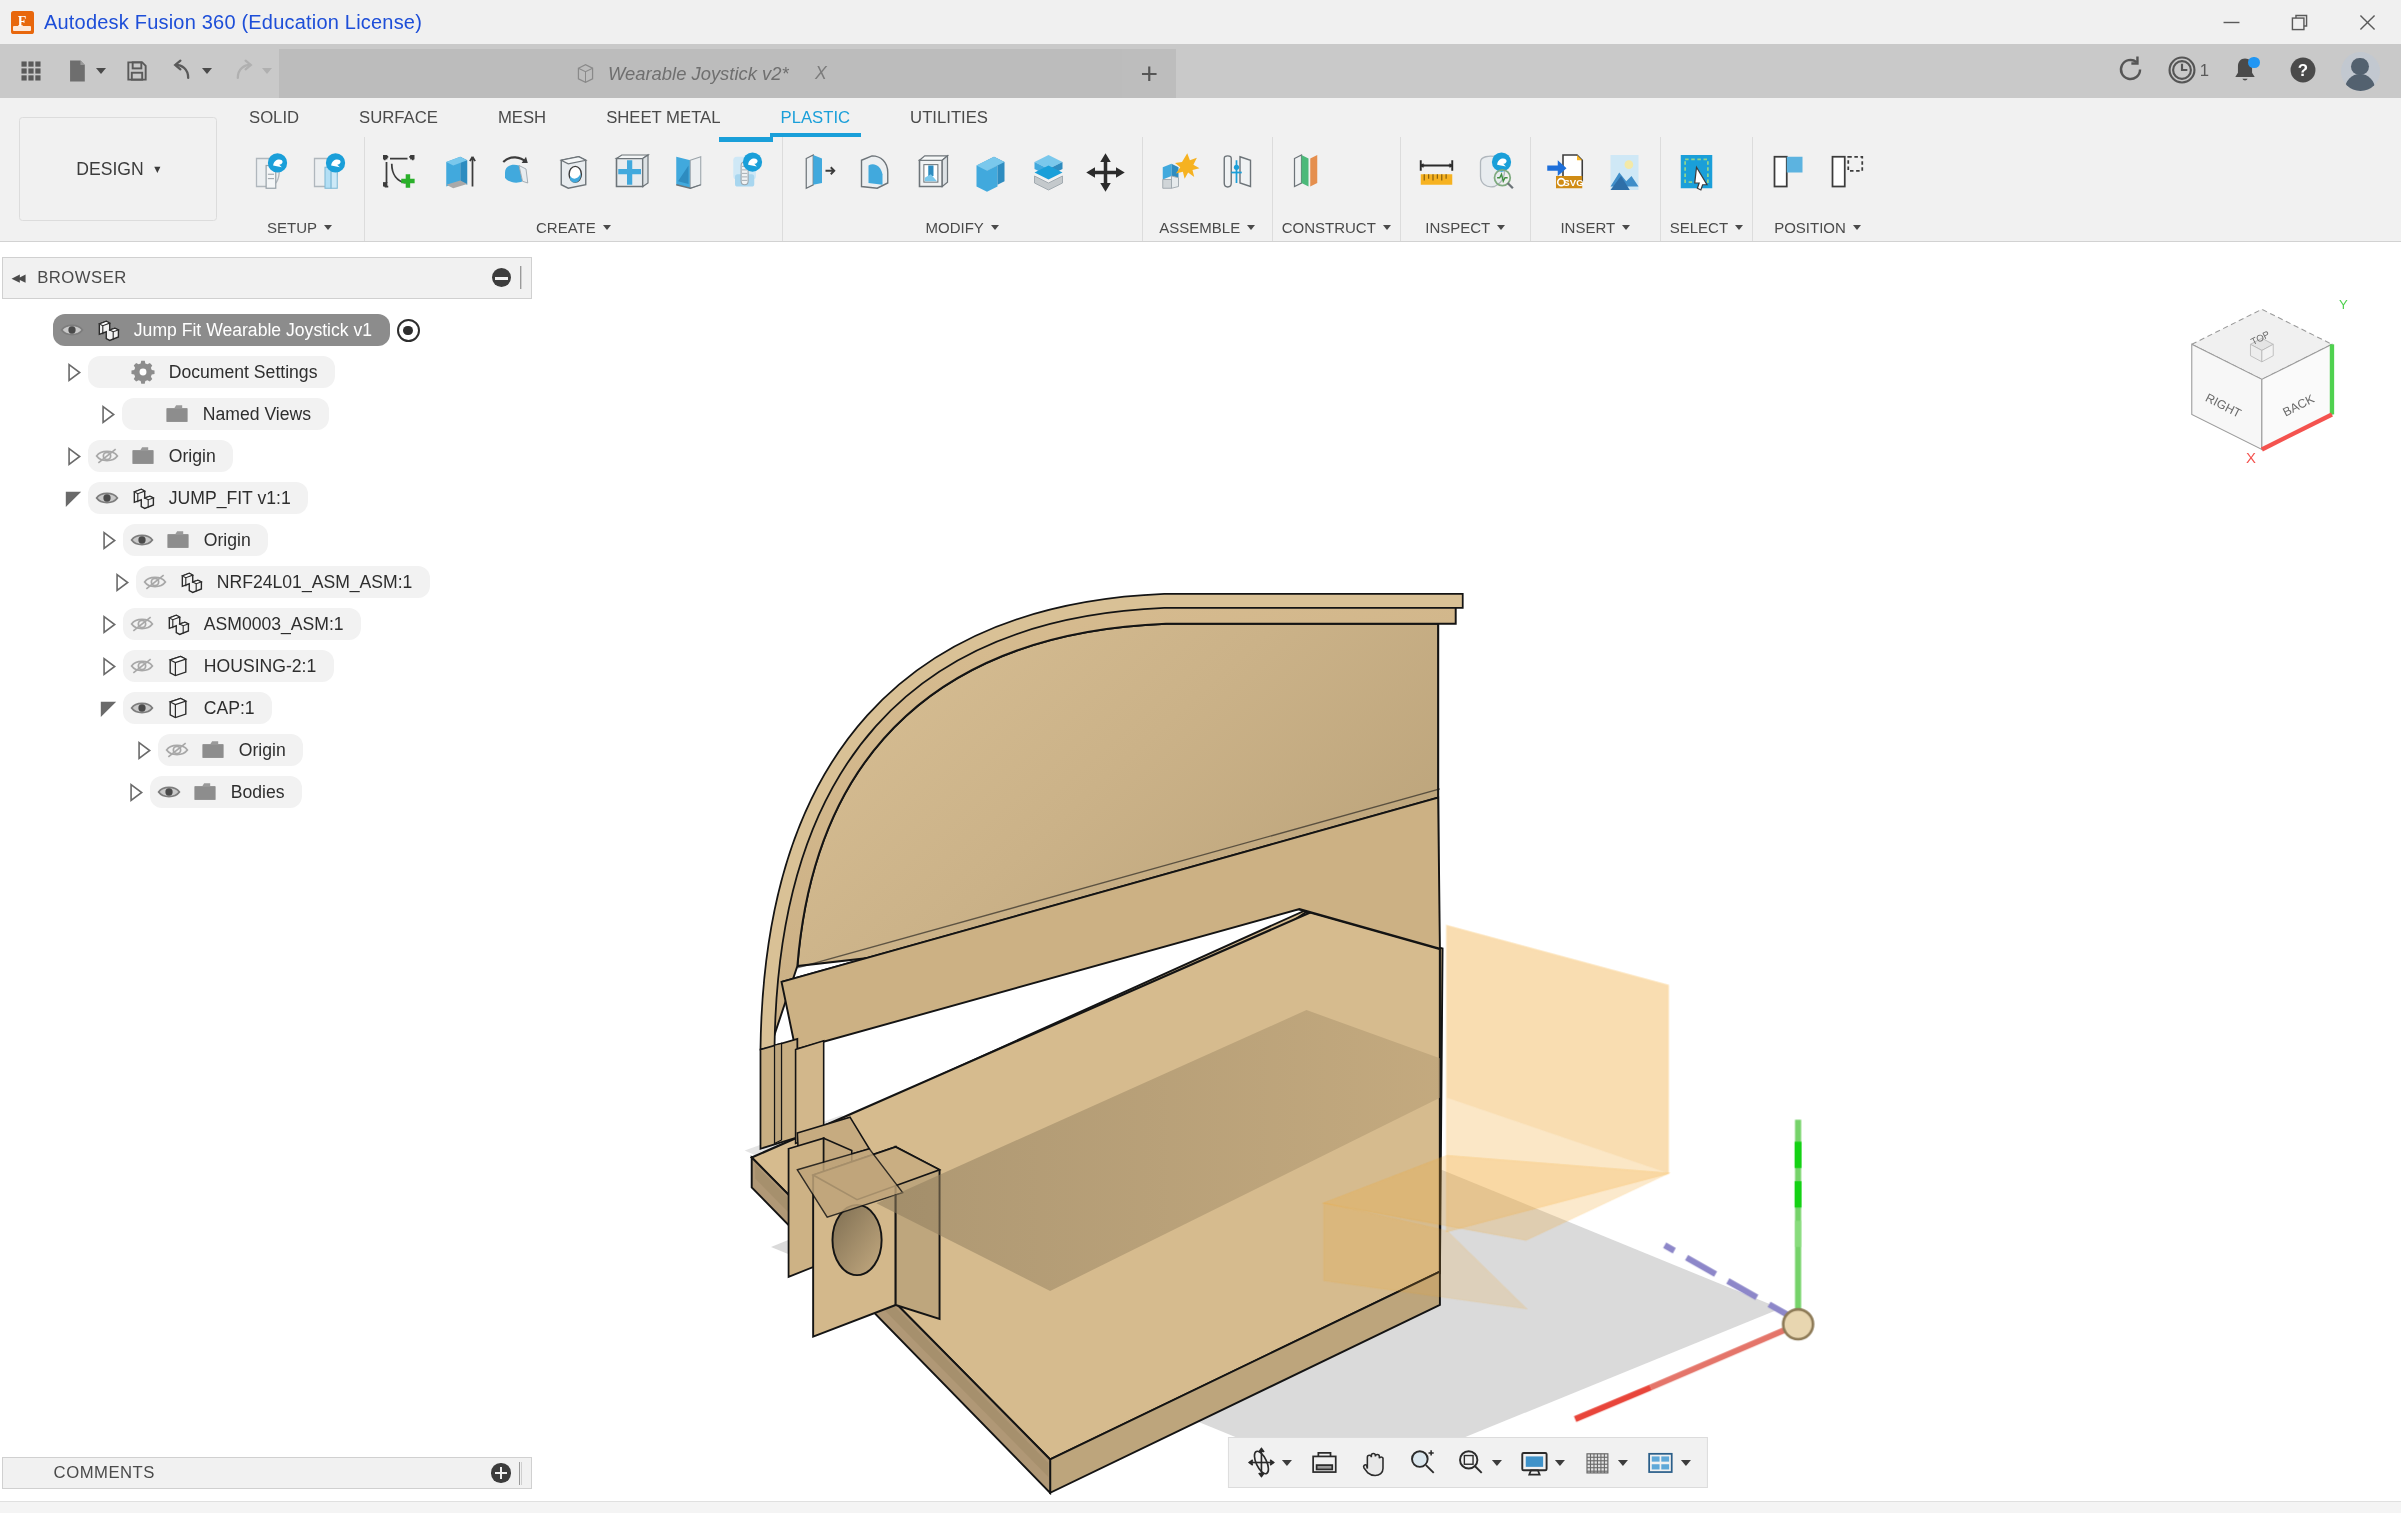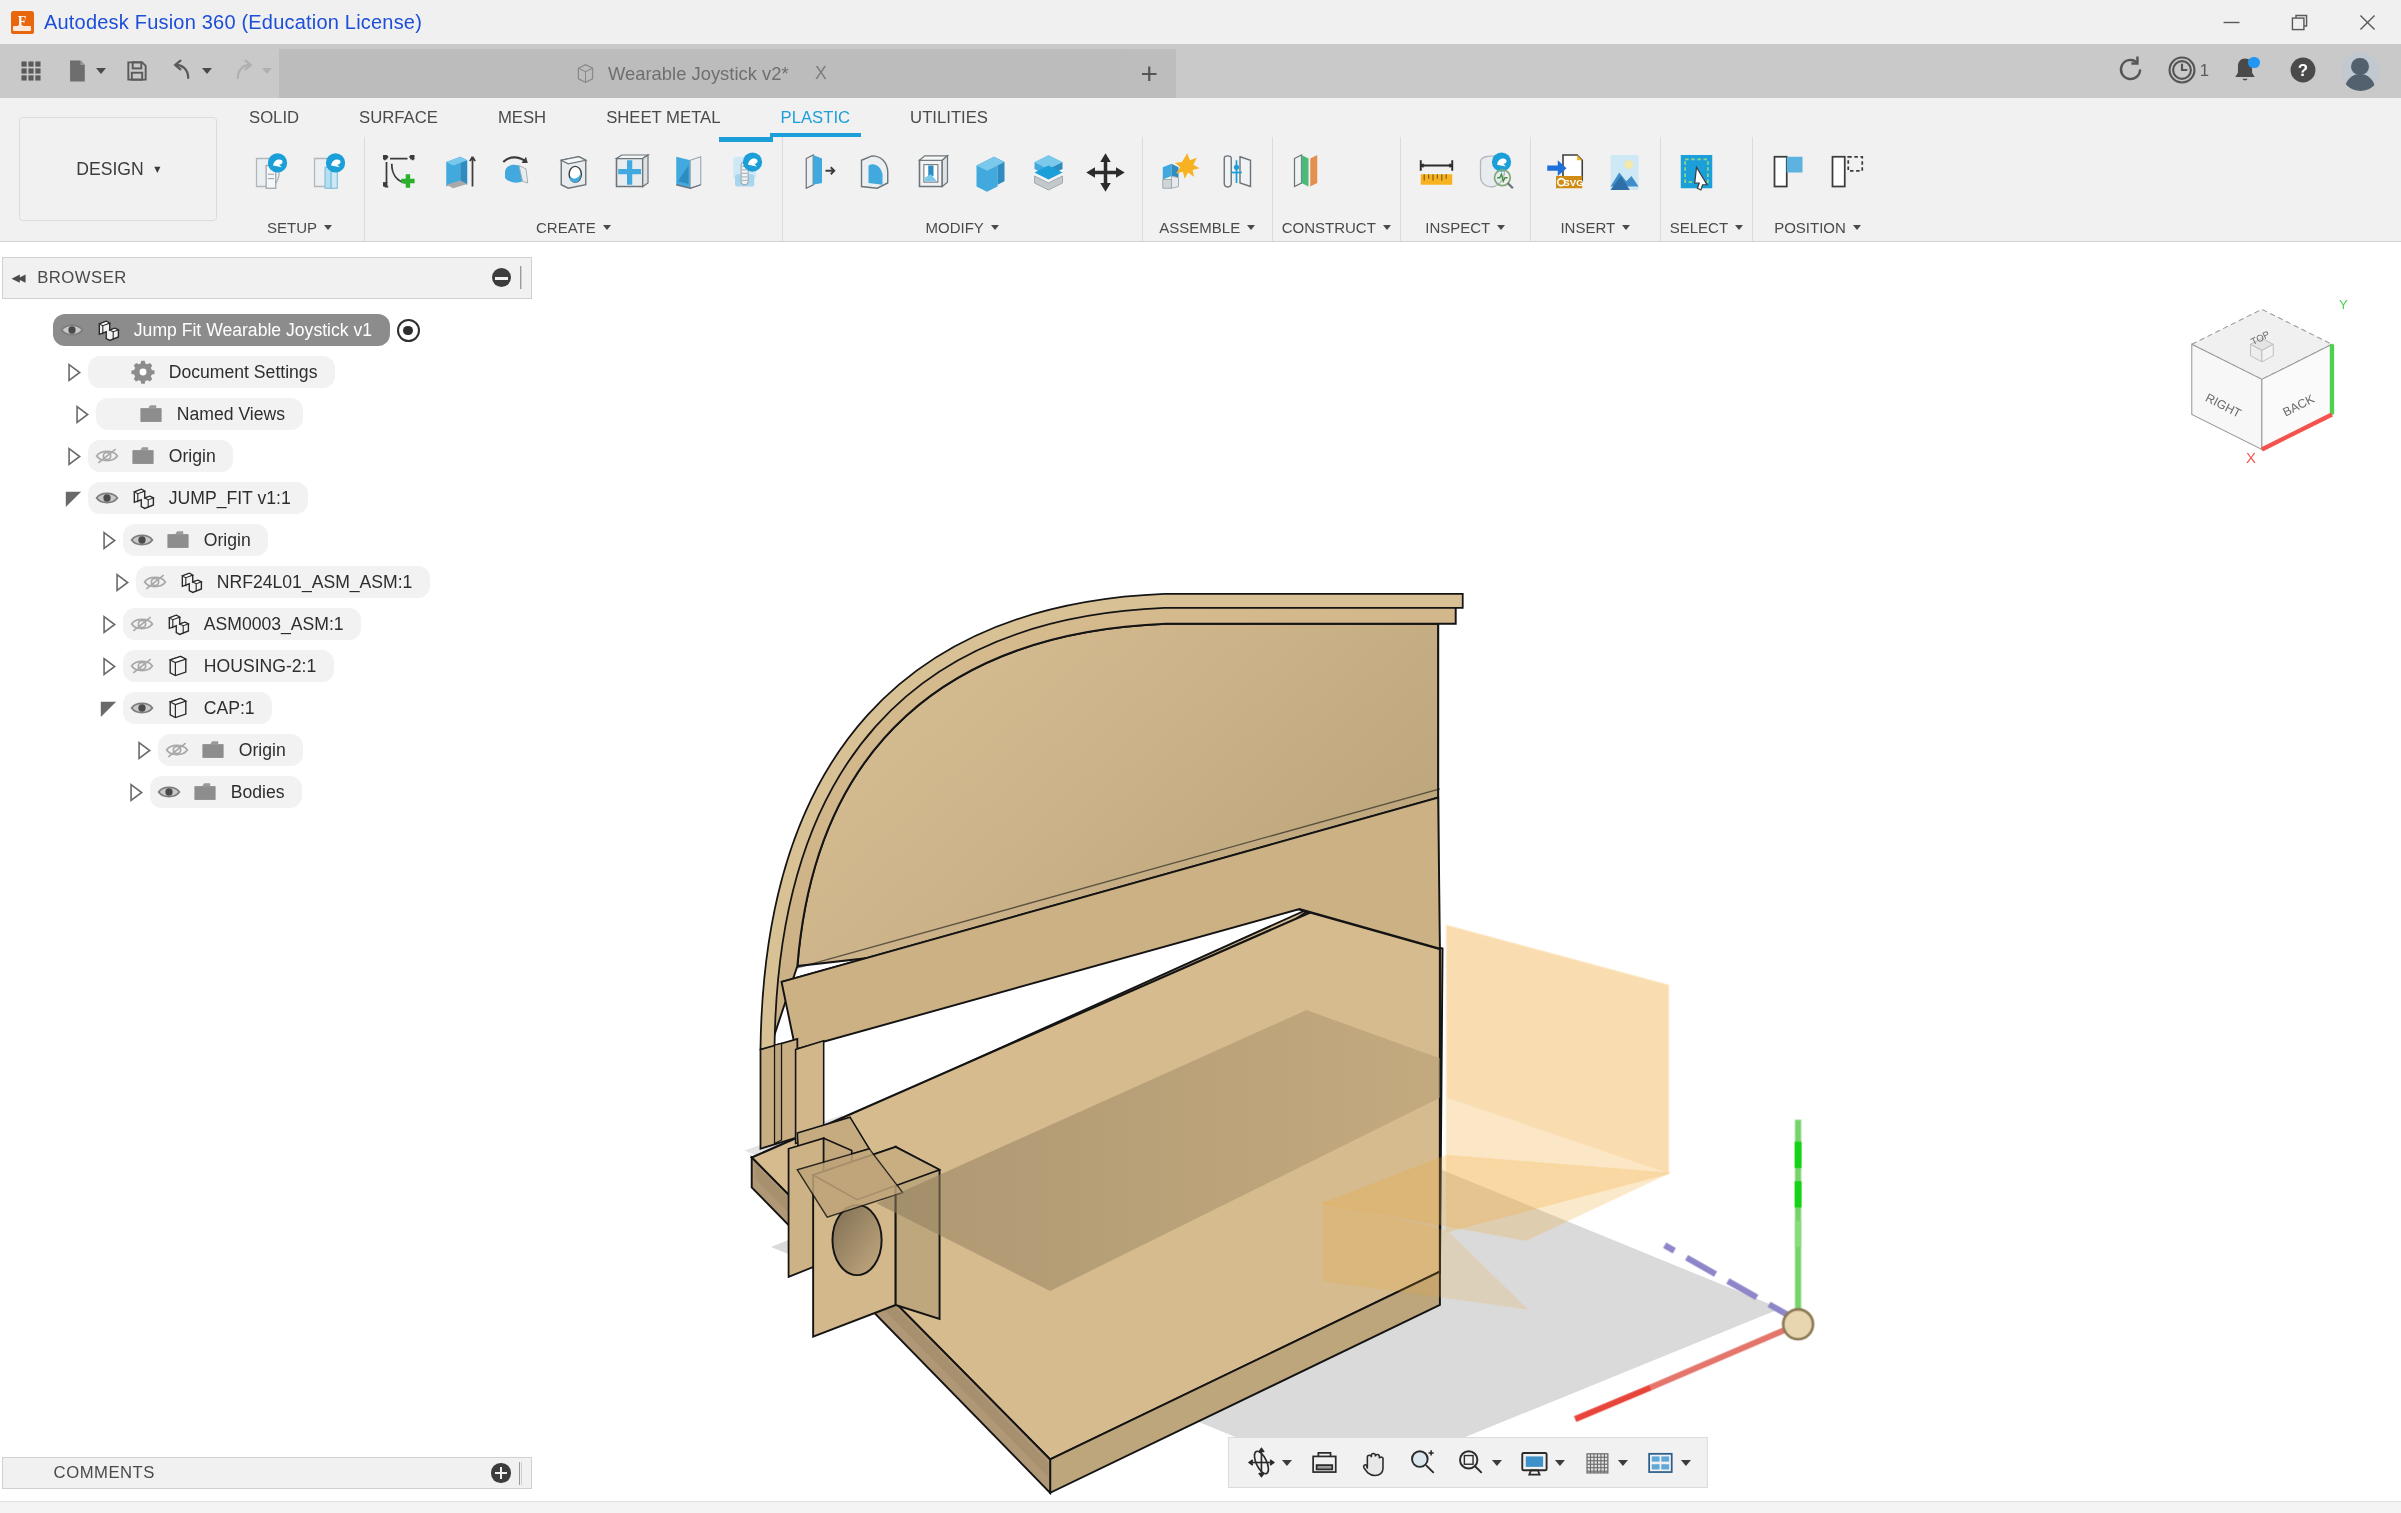--- a/index.html
+++ b/index.html
@@ -36,21 +36,21 @@
   .caret{ width:0;height:0;border-left:5.3px solid transparent;border-right:5.3px solid transparent;border-top:6.1px solid #4a4a4a;margin-left:4.4px;}
   .tab{
     height:49px; display:flex; align-items:center; padding:0 23px;
     font-size:18.4px; color:#6d6d6d; position:relative; cursor:default;
     min-width:176px; justify-content:center; gap:10.5px;
   }
   .tab.inactive{ background:#bcbcbc; color:#6f6f6f; }
   .tab.active{ background:#f1f1f1; color:#3c3c3c; }
   .tab .cube{ width:23px;height:23px; flex:0 0 23px;}
   .tab .x{ margin-left:16px; font-size:17.6px; color:#7c7c7c; }
-  #tab1{ width:843px; }
+  #tab1{ width:843px;font-style:italic; }
   #tab2{ width:772px; }
   .plusbtn{ width:54px;height:49px;display:flex;align-items:center;justify-content:center;background:#bdbdbd;font-size:30px;color:#555;cursor:default;}
   #tabright{ margin-left:auto; display:flex; align-items:center; height:54px; padding-right:14px; gap:3.5px;}
   .tr-btn{ width:54px;height:49px;display:flex;align-items:center;justify-content:center;cursor:default;position:relative;}
   .badge-count{ font-size:16.7px; color:#5a5a5a; margin-left:1.8px;}
   .bluedot{ position:absolute; width:11.4px;height:11.4px;border-radius:50%;background:#2196f3;top:10.5px;right:12.3px;}
   .avatar{ width:39px;height:39px;border-radius:50%;background:#c2c8d0;overflow:hidden;position:relative;}
   .avatar .head{position:absolute;width:17.6px;height:17.6px;border-radius:50%;background:#53616f;left:10.5px;top:6.1px;}
   .avatar .body{position:absolute;width:30px;height:19.3px;border-radius:15px 15px 0 0;background:#53616f;left:4.4px;top:22px;}
   
@@ -650,21 +650,21 @@
           <span class="eye"></span>
           <span class="ticon">
             <svg width="26" height="26" viewBox="0 0 30 30" fill="#8d8d8d">
               <path d="M13 2 h4 l.7 3.2 2.4 1 2.8-1.6 2.8 2.8 -1.6 2.8 1 2.4 3.2 .7 v4 l-3.2 .7 -1 2.4 1.6 2.8 -2.8 2.8 -2.8-1.6 -2.4 1 -.7 3.2 h-4 l-.7-3.2 -2.4-1 -2.8 1.6 -2.8-2.8 1.6-2.8 -1-2.4 -3.2-.7 v-4 l3.2-.7 1-2.4 -1.6-2.8 2.8-2.8 2.8 1.6 2.4-1 Z"></path>
               <circle cx="15" cy="15" r="4" fill="#ffffff"></circle>
             </svg>
           </span>
           <span class="lbl">Document Settings</span>
         </span>
       </div>
-      <div class="trow" style="padding-left: 66px;">
+      <div class="trow" style="padding-left: 92px;">
         <span class="arrow">
           <svg width="23" height="23" viewBox="0 0 26 26">
             <path d="M8 4 L20 13 L8 22 Z" fill="none" stroke="#6a6a6a" stroke-width="1.8"></path>
           </svg>
         </span>
         <span class="hl">
           <span class="eye"></span>
           <span class="ticon">
             <svg width="26" height="26" viewBox="0 0 30 30">
               <path d="M3 8 H12 L14 5 H21 V8 H27 V24 H3 Z" fill="#9a9a9a"></path>

